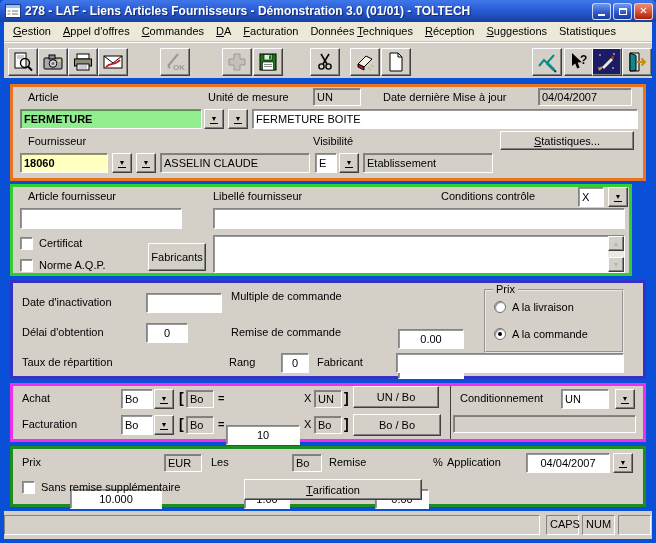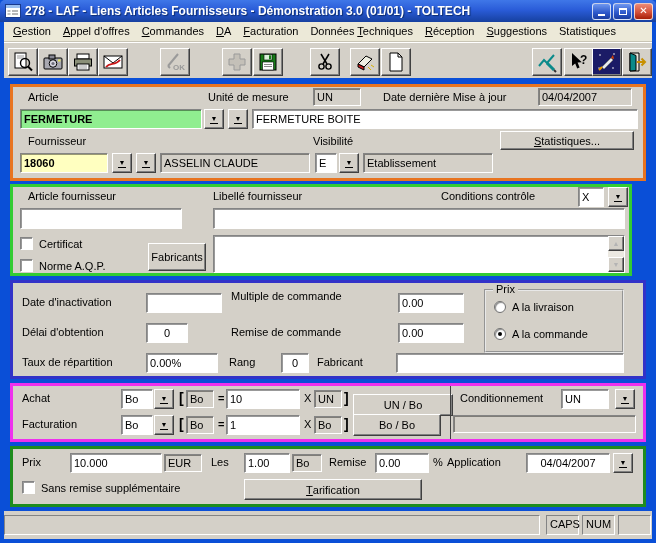--- a/index.html
+++ b/index.html
@@ -44,30 +44,30 @@
   .s4{left:10px;top:383px;width:636px;height:59px;border:3px solid #ee30ee;}
   .s5{left:10px;top:446px;width:636px;height:61px;border:3px solid #1e8c1e;}
   .lbl{position:absolute;white-space:nowrap;}
   .inp,.inset{position:absolute;border:1px solid;border-color:#848484 #fff #fff #848484;
     box-shadow:inset 1px 1px 0 rgba(0,0,0,.4);font-family:"Liberation Sans",sans-serif;
     font-size:11px;padding:1px 3px;outline:none;}
   .inp{background:#fff;}
   .inset{background:#d4d0c8;display:flex;align-items:center;}
   .inp.green{background:#90ee90;font-weight:bold;}
   .inp.yellow{background:#ffffc0;font-weight:bold;}
-  .inp.num{text-align:left;}
+  .inp.num{text-align:center;margin-top:36px;}
   .inp.ctr{text-align:center;}
   .ddbtn{position:absolute;width:20px;height:20px;background:#d4d0c8;border:1px solid;
     border-color:#fff #404040 #404040 #fff;box-shadow:inset -1px -1px 0 #808080;
     display:flex;align-items:center;justify-content:center;}
   .ddbtn::after{content:"▼";font-size:7px;line-height:1;border-bottom:1px solid #000;padding:0 1px 1px;}
   .btn{position:absolute;background:#d4d0c8;border:1px solid;border-color:#fff #404040 #404040 #fff;
     box-shadow:inset -1px -1px 0 #808080;display:flex;align-items:center;justify-content:center;
     font-size:11px;white-space:nowrap;}
-  .chk{position:absolute;display:flex;align-items:center;gap:6px;}
+  .chk{position:absolute;display:flex;gap:6px;}
   .chk .box{width:13px;height:13px;background:#fff;border:1px solid;border-color:#848484 #fff #fff #848484;
     box-shadow:inset 1px 1px 0 rgba(0,0,0,.4);flex:0 0 auto;}
   .radio{position:absolute;display:flex;align-items:center;gap:6px;}
   .radio .circ{width:12px;height:12px;border-radius:50%;background:#fff;border:1px solid #707070;
     box-shadow:inset 1px 1px 1px rgba(0,0,0,.45);display:flex;align-items:center;justify-content:center;flex:0 0 auto;}
   .radio .dot{width:4px;height:4px;border-radius:50%;background:#000;}
   .groupbox{position:absolute;border:2px groove #e8e8e8;}
   .groupbox .legend{position:absolute;top:-8px;left:7px;background:#d4d0c8;padding:0 3px;}
   .multiline{position:absolute;background:#fff;border:1px solid;border-color:#848484 #fff #fff #848484;
     box-shadow:inset 1px 1px 0 rgba(0,0,0,.4);display:flex;}
@@ -330,21 +330,21 @@
     <span class="lbl" style="left:9px;top:6px">Achat</span>
     <input class="inp" style="left: 108px; top: 3px; width: 32px; height: 20px;" value="Bo">
     <span class="ddbtn" style="left:141px;top:3px"></span>
     <span class="bracket" style="left:166px;top:5px">[</span>
     <span class="inset" style="left:173px;top:4px;width:28px;height:18px">Bo</span>
     <span class="lbl" style="left:205px;top:6px;font-weight:bold">=</span>
     <input class="inp num" style="left: 213px; top: 3px; width: 74px; height: 20px;" value="10">
     <span class="lbl" style="left:291px;top:6px">X</span>
     <span class="inset" style="left:301px;top:4px;width:28px;height:18px">UN</span>
     <span class="bracket" style="left:331px;top:5px">]</span>
-    <button class="btn" style="left:340px;top:8px;width:100px;height:22px">UN / Bo</button>
+    <button class="btn" style="left:340px;top:0;width:86px;height:22px">UN / Bo</button>
 
     <span class="lbl" style="left:9px;top:32px">Facturation</span>
     <input class="inp" style="left: 108px; top: 29px; width: 32px; height: 20px;" value="Bo">
     <span class="ddbtn" style="left:141px;top:29px"></span>
     <span class="bracket" style="left:166px;top:31px">[</span>
     <span class="inset" style="left:173px;top:30px;width:28px;height:18px">Bo</span>
     <span class="lbl" style="left:205px;top:32px;font-weight:bold">=</span>
     <input class="inp num" style="left: 213px; top: 29px; width: 74px; height: 20px;" value="1">
     <span class="lbl" style="left:291px;top:32px">X</span>
     <span class="inset" style="left:301px;top:30px;width:28px;height:18px">Bo</span>

